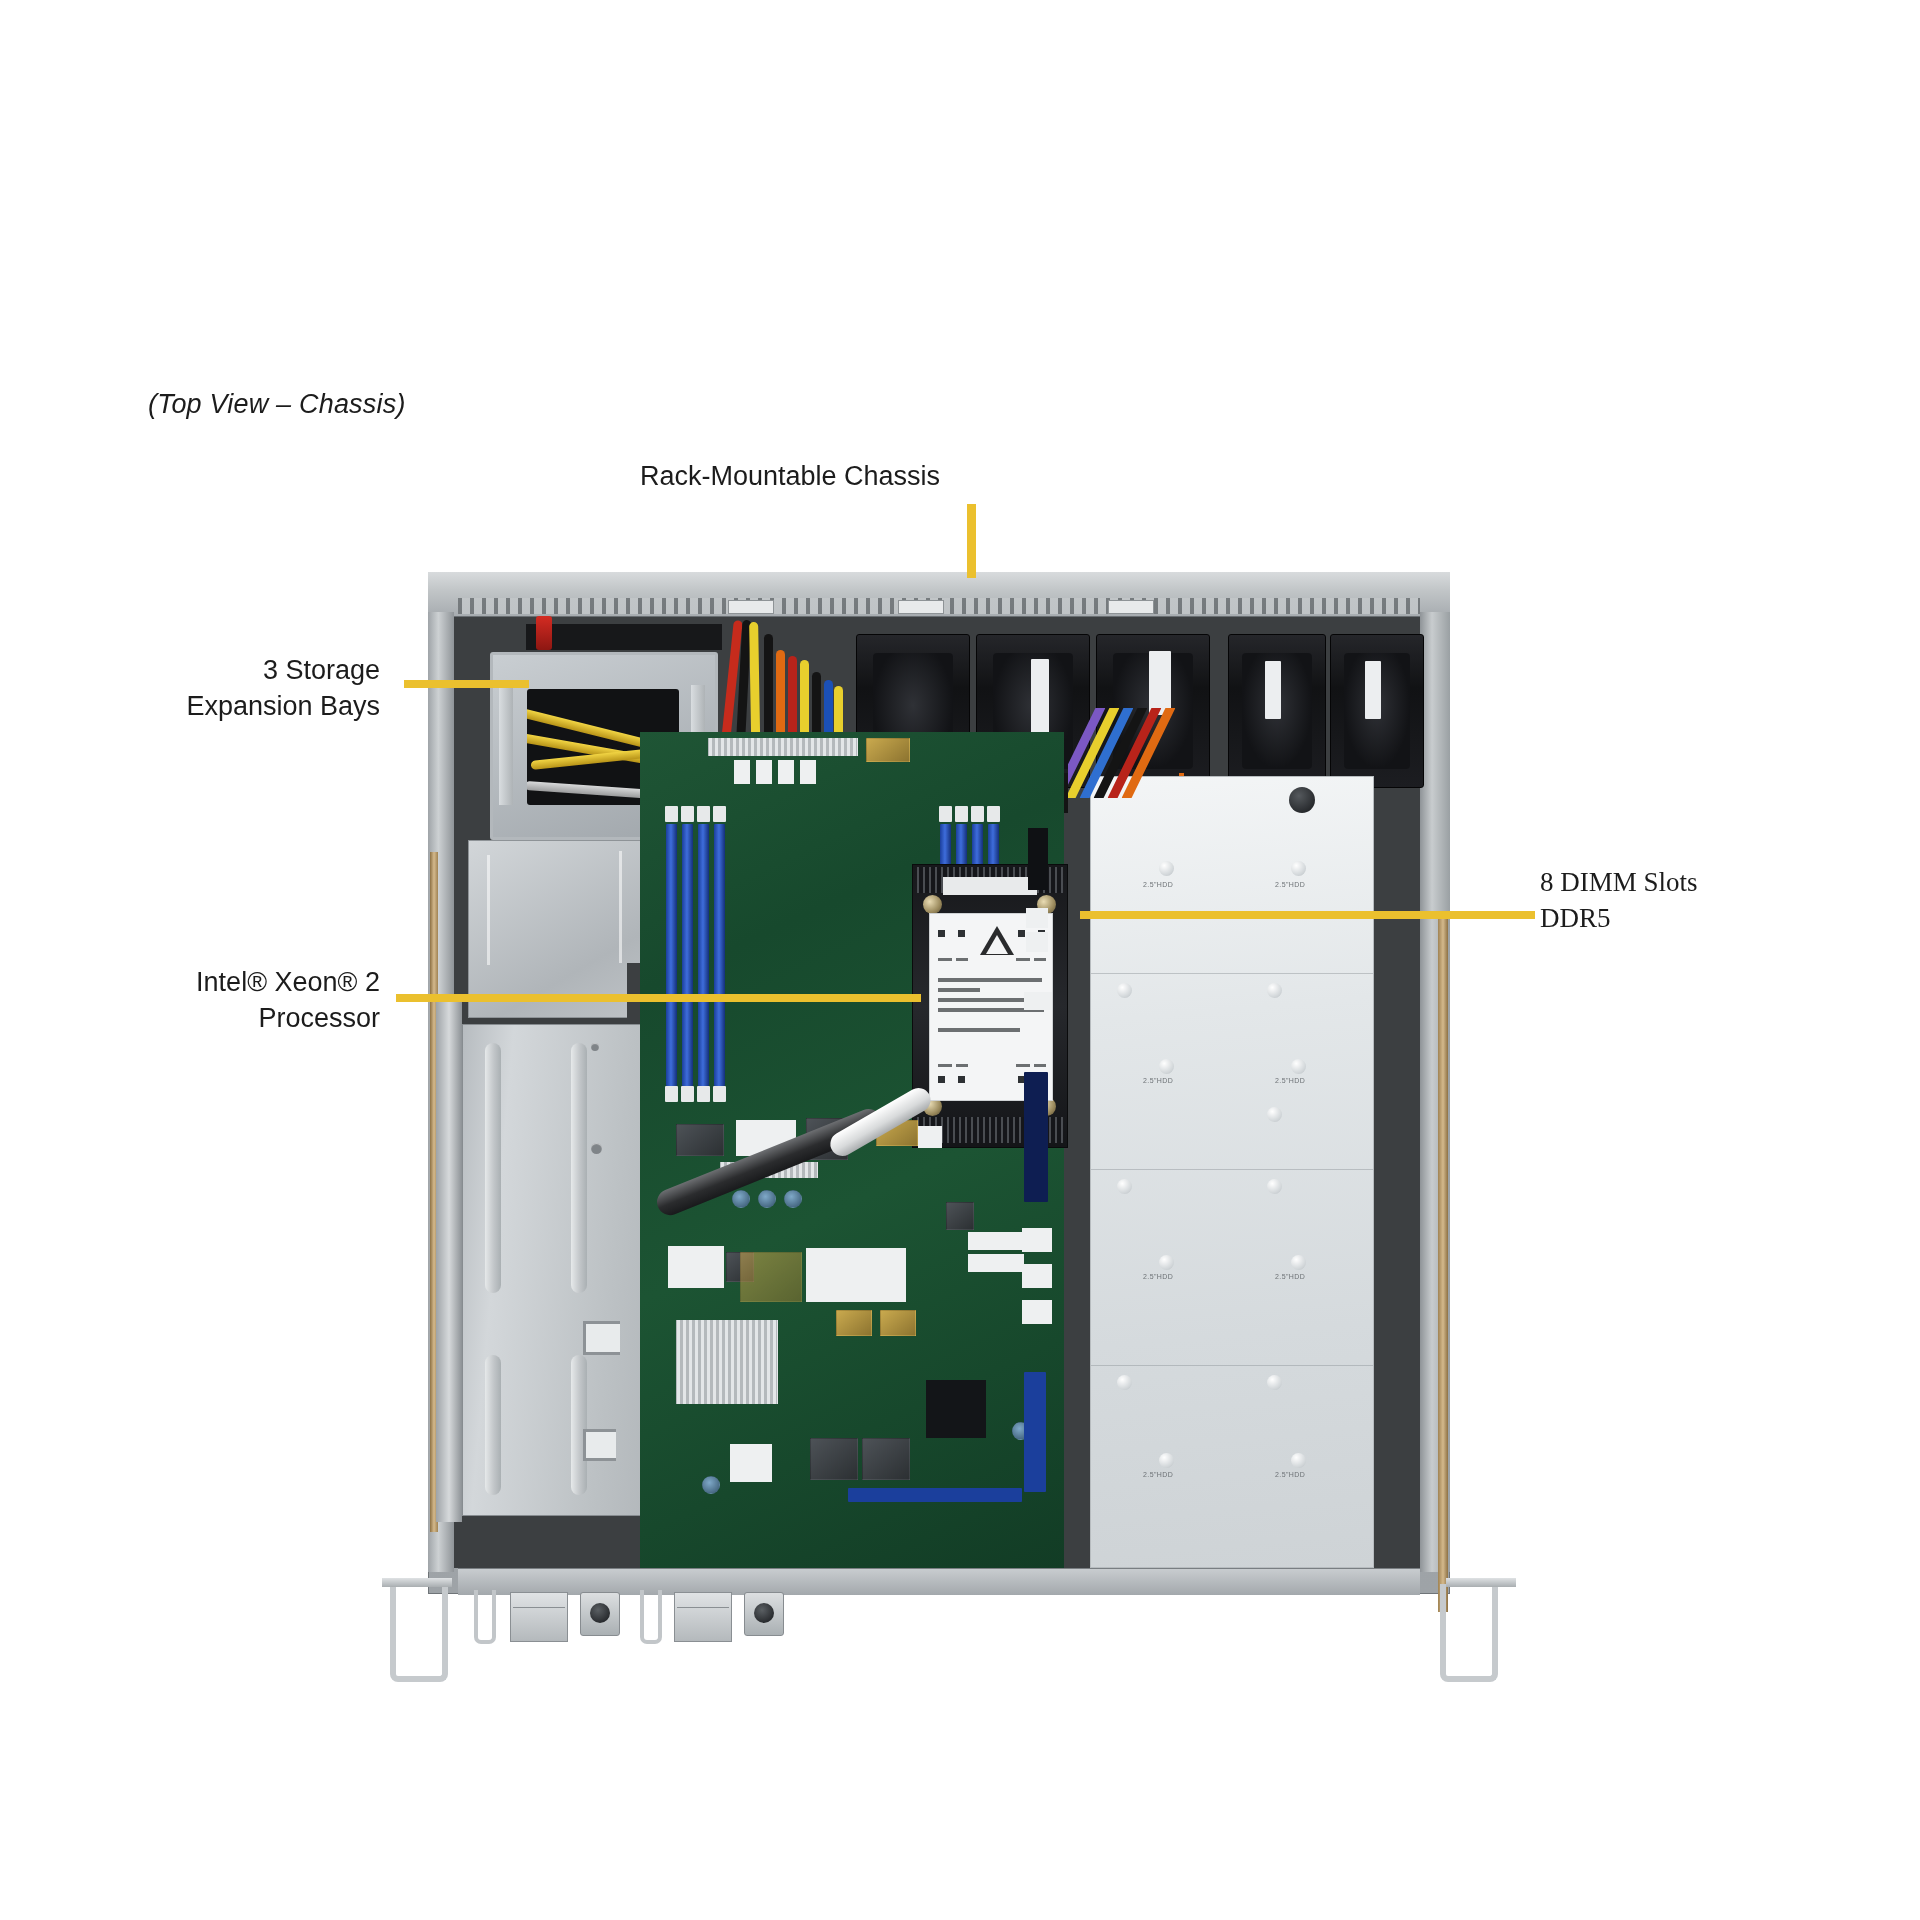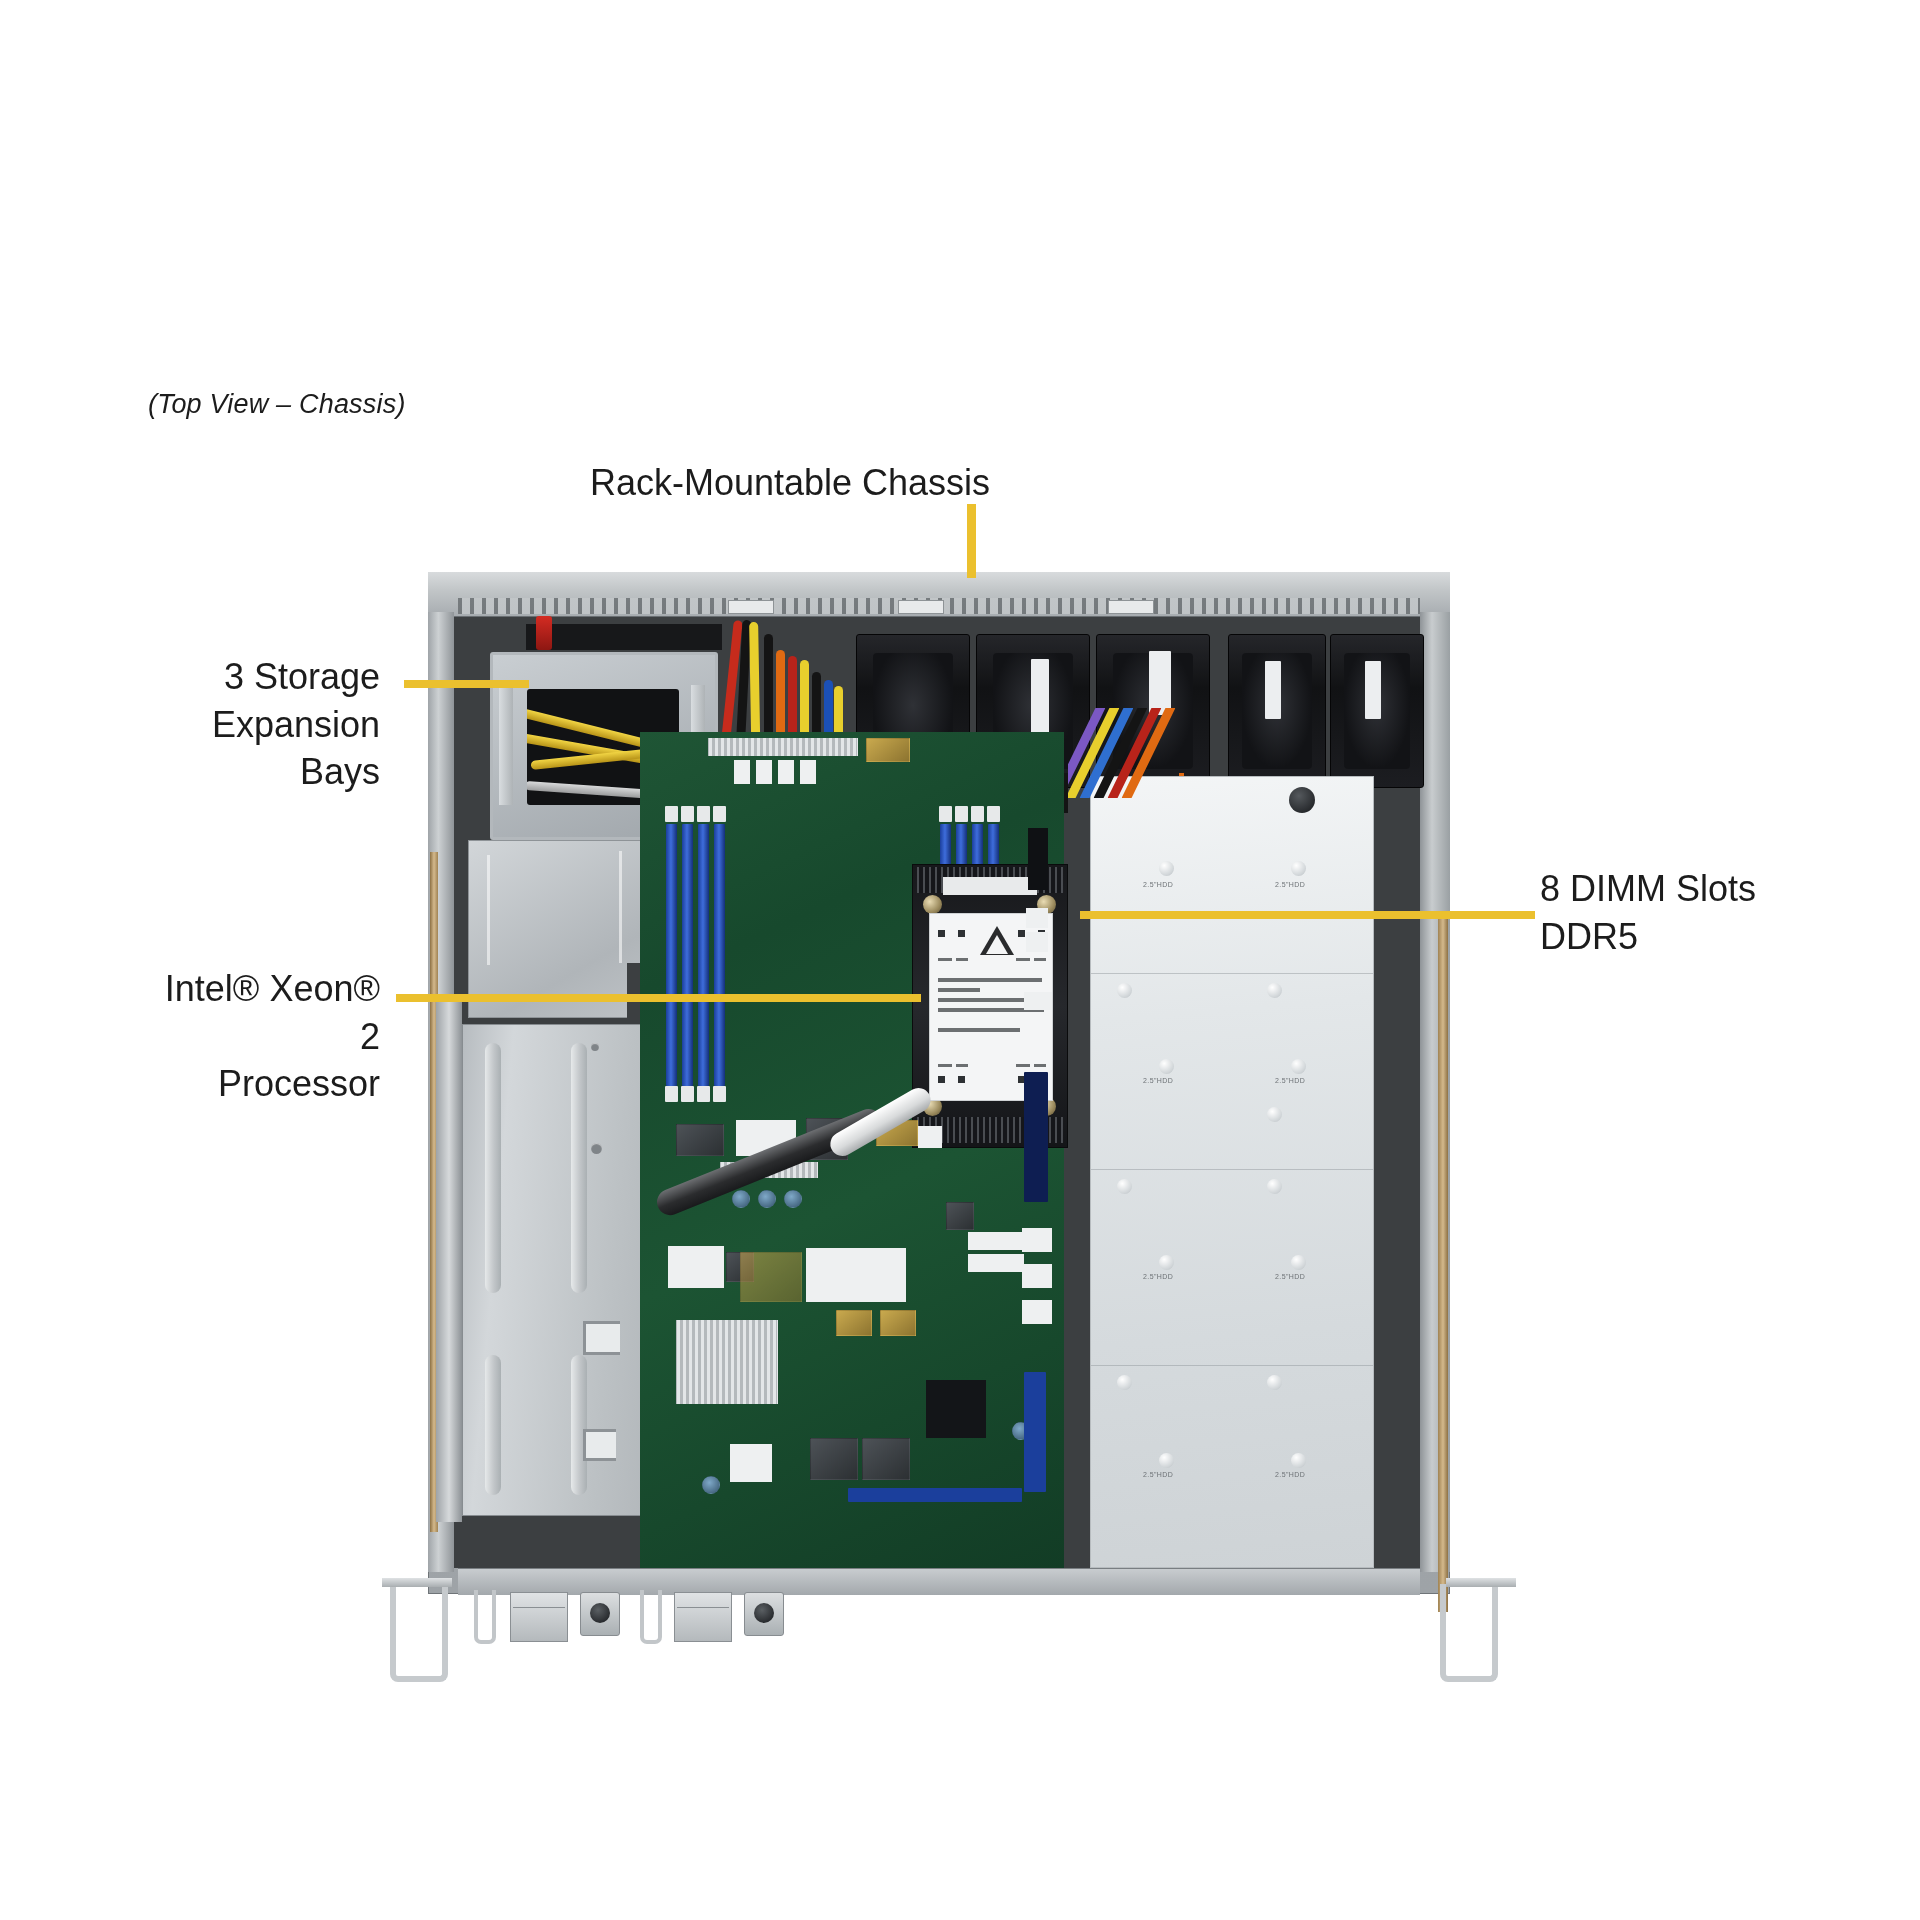--- a/index.html
+++ b/index.html
@@ -23,29 +23,29 @@
     font-size: 27px;
     font-style: italic;
     color: #1c1c1c;
     letter-spacing: 0.2px;
     white-space: nowrap;
   }
 
   
   .callout {
     position: absolute;
-    font-size: 36px;
+    font-size: 27px;
     color: #1c1c1c;
     line-height: 1.32;
     white-space: pre-line;
   }
   .callout-top   { left: 790px;  top: 459px;  text-align: center; }
   .callout-left-a{ left: 150px;  top: 653px;  width: 230px; text-align: right; }
   .callout-left-b{ left: 140px;  top: 965px;  width: 240px; text-align: right; }
-  .callout-right { left: 1540px; top: 865px;  text-align: left; }
+  .callout-right { left: 1540px; top: 865px;  text-align: left; font-family: Liberation Serif, serif; }
 
   
   .leader {
     position: absolute;
     background: #ebc02e;
   }
   .leader-v { width: 9px; }
   .leader-h { height: 8px; }
 
   #leader-top    { left: 967px;  top: 504px;  height: 74px; }

